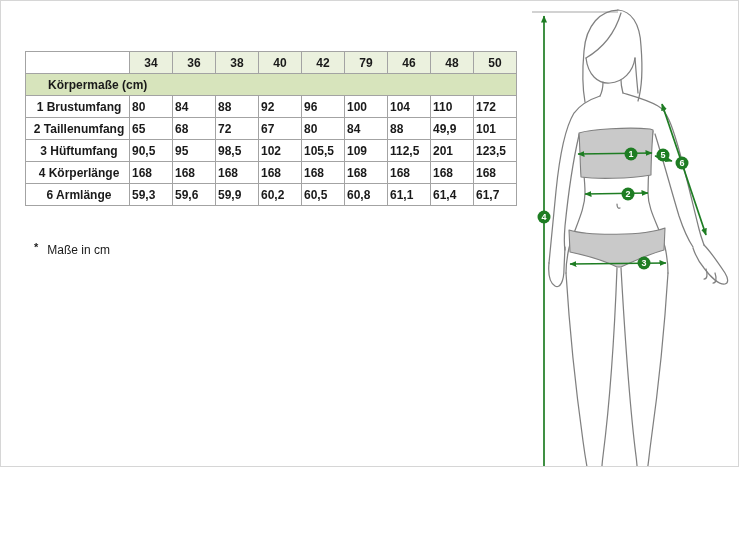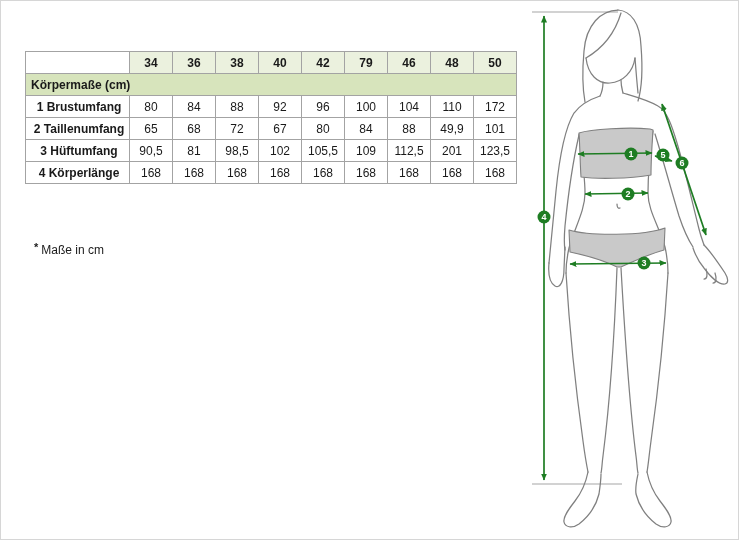--- a/index.html
+++ b/index.html
@@ -1,39 +1,39 @@
 <!DOCTYPE html>
 <html style="--accent-green: #1e7d23; --table-header-bg: #ebf1de; --table-section-bg: #d7e4bc; --table-border: #a3a3a3; --figure-outline: #808080; --figure-fill: #c9c9c9; --guide-line: #a6a6a6; --text: #1a1a1a;"><head>
 <meta charset="utf-8">
 <style>
   html,body{margin:0;padding:0;background:#ffffff;font-family:"Liberation Sans",sans-serif;}
-  .canvas{position:relative;width:739px;height:540px;background:#fff;
+  .canvas{position:relative;width:739px;height:467px;background:#fff;
           border:1px solid #d6d6d6;box-sizing:border-box;overflow:hidden;
           color:var(--text,#1a1a1a);}
 
   
   table.size-table{position:absolute;left:24px;top:50px;border-collapse:collapse;
                    table-layout:fixed;font-size:12px;}
   table.size-table col.c-label{width:104px;}
   table.size-table col.c-val{width:43px;}
   table.size-table th,table.size-table td{
       border:1px solid var(--table-border,#a6a6a6);
       height:21px;padding:0 2px;background:#fff;white-space:nowrap;overflow:hidden;}
   table.size-table tr.head th{background:var(--table-header-bg,#ebf1de);
       font-weight:bold;text-align:center;}
   table.size-table tr.head th.corner{background:#ffffff;}
   table.size-table tr.section td{background:var(--table-section-bg,#d7e4bc);
-      font-weight:bold;text-align:left;padding-left:5px;}
+      font-weight:bold;text-align:left;padding-left:22px;}
   table.size-table th.rowlabel{font-weight:bold;text-align:center;padding-left:5px;}
-  table.size-table td.val{text-align:center;font-weight:normal;}
+  table.size-table td.val{text-align:left;font-weight:bold;}
 
   
   .footnote{position:absolute;left:33px;top:240px;font-size:12px;}
   .footnote .star{font-weight:bold;vertical-align:3px;font-size:11px;}
-  .footnote .txt{margin-left:3px;}
+  .footnote .txt{margin-left:9px;}
 
   
   svg.figure{position:absolute;left:528px;top:0;width:211px;height:540px;}
   .body-line{stroke:var(--figure-outline,#808080);fill:none;stroke-width:1.25;
              stroke-linecap:round;stroke-linejoin:round;}
   .body-fill{stroke:var(--figure-outline,#808080);fill:var(--figure-fill,#c9c9c9);
              stroke-width:1.1;stroke-linejoin:round;}
   .guide{stroke:var(--guide-line,#a6a6a6);stroke-width:1.2;fill:none;}
   .grn{stroke:var(--accent-green,#1e7d23);stroke-width:1.7;fill:none;}
   .grn-f{fill:var(--accent-green,#1e7d23);stroke:none;}
@@ -96,41 +96,53 @@
           <td class="val">67</td>
           <td class="val">80</td>
           <td class="val">84</td>
           <td class="val">88</td>
           <td class="val">49,9</td>
           <td class="val">101</td>
         </tr>
         <tr>
           <th class="rowlabel">3 Hüftumfang</th>
           <td class="val">90,5</td>
-          <td class="val">81</td>
+          <td class="val">95</td>
           <td class="val">98,5</td>
           <td class="val">102</td>
           <td class="val">105,5</td>
           <td class="val">109</td>
           <td class="val">112,5</td>
           <td class="val">201</td>
           <td class="val">123,5</td>
         </tr>
         <tr>
           <th class="rowlabel">4 Körperlänge</th>
           <td class="val">168</td>
           <td class="val">168</td>
           <td class="val">168</td>
           <td class="val">168</td>
           <td class="val">168</td>
           <td class="val">168</td>
           <td class="val">168</td>
           <td class="val">168</td>
           <td class="val">168</td>
         </tr>
+        <tr>
+          <th class="rowlabel">6 Armlänge</th>
+          <td class="val">59,3</td>
+          <td class="val">59,6</td>
+          <td class="val">59,9</td>
+          <td class="val">60,2</td>
+          <td class="val">60,5</td>
+          <td class="val">60,8</td>
+          <td class="val">61,1</td>
+          <td class="val">61,4</td>
+          <td class="val">61,7</td>
+        </tr>
       </tbody>
   </table>
 
   <div class="footnote">
     <span class="star">*</span><span class="txt">Maße in cm</span>
   </div>
 
   <svg class="figure" viewBox="0 0 211 540" xmlns="http://www.w3.org/2000/svg">
     <defs>
       <marker id="ah" markerUnits="userSpaceOnUse" markerWidth="9" markerHeight="8" refX="6.5" refY="3" orient="auto-start-reverse">

